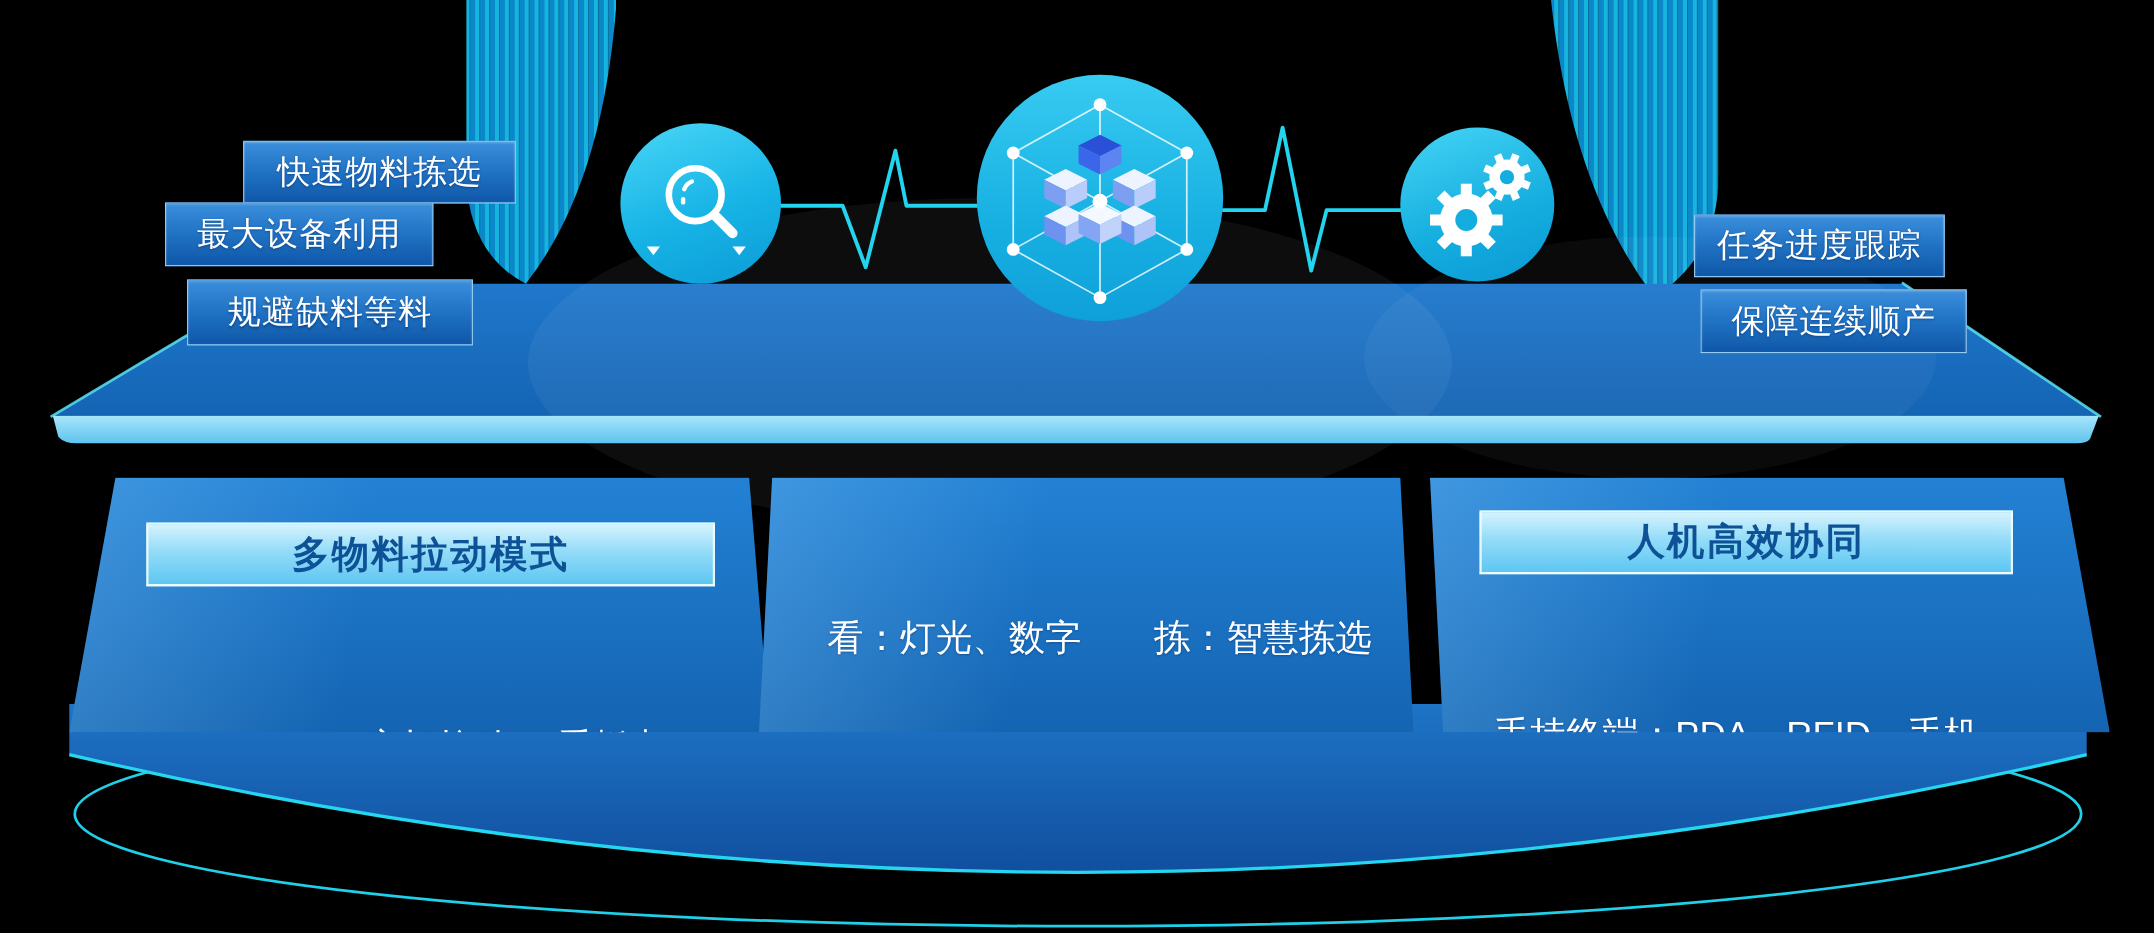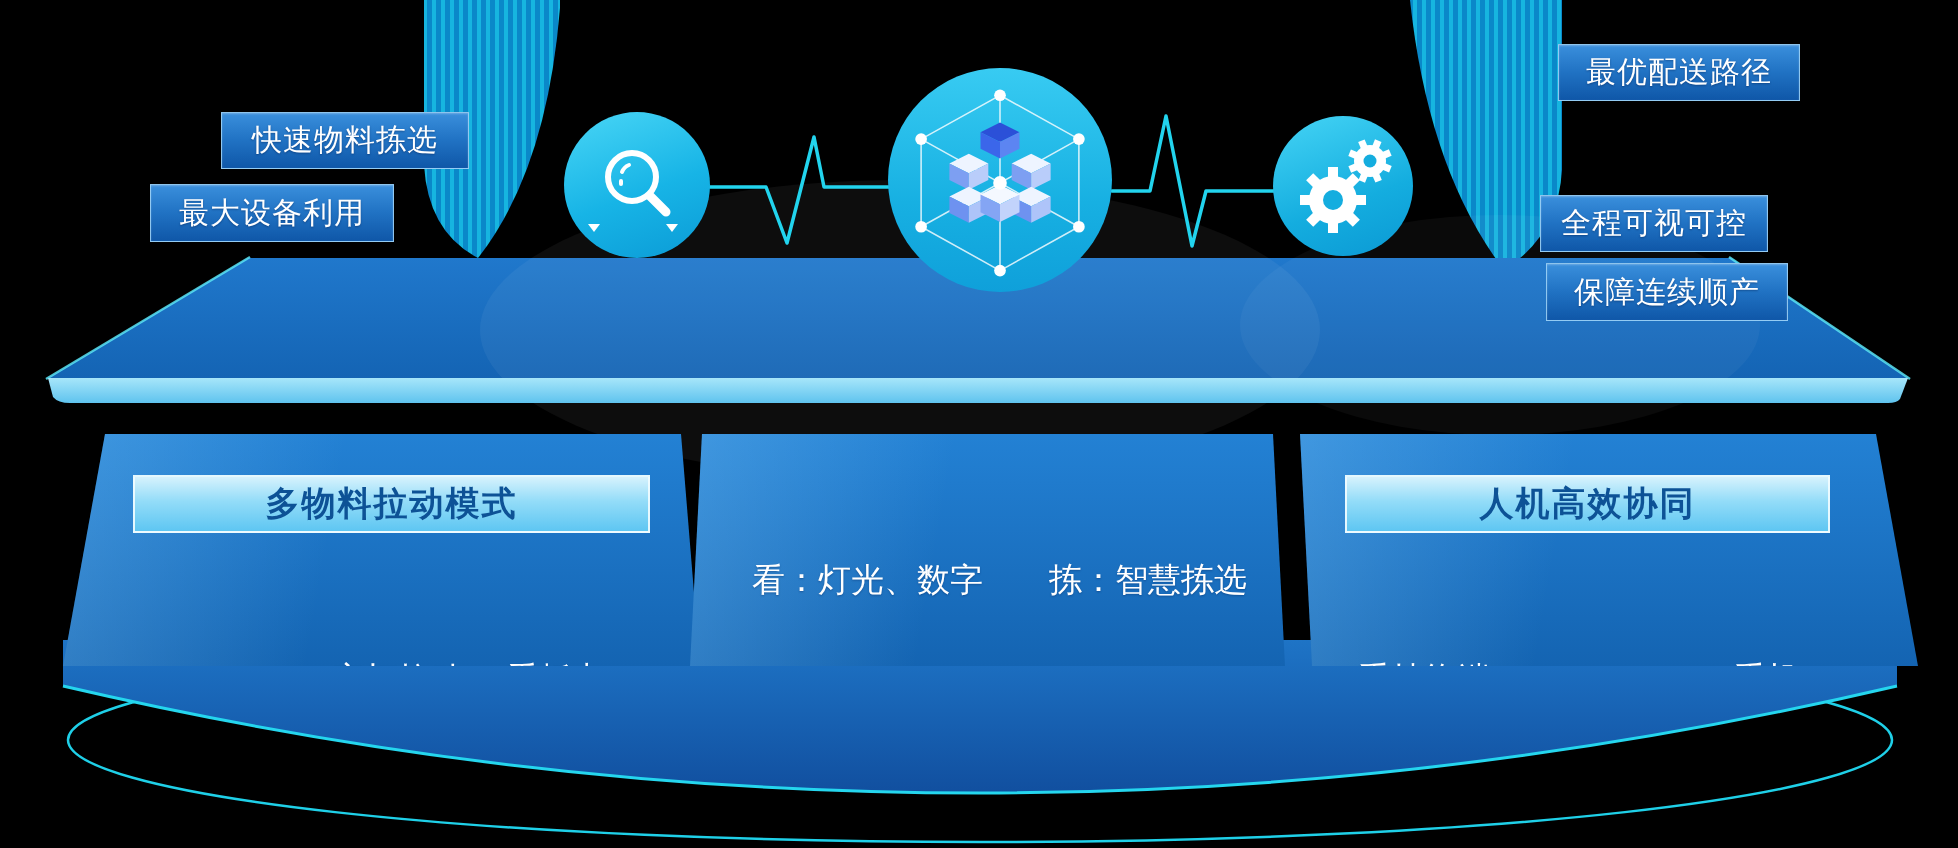--- a/index.html
+++ b/index.html
@@ -75,25 +75,25 @@
     <ellipse cx="900" cy="330" rx="420" ry="150" fill="#ffffff" opacity="0.05"></ellipse>
     <ellipse cx="1500" cy="325" rx="260" ry="110" fill="#ffffff" opacity="0.04"></ellipse>
     <path d="M250,257 L46,379" stroke="#5ae4f5" stroke-width="2.5" opacity="0.85"></path>
     <path d="M1729,257 L1910,379" stroke="#5ae4f5" stroke-width="2.5" opacity="0.85"></path>
     <path d="M48,378 L1908,378 L1900,399 Q1897,403 1888,403 L70,403 Q58,403 53,397 Z" fill="url(#band)"></path>
 
     <path d="M710,187 H766 L787,243 L814,137 L824,187 H889" fill="none" stroke="#22d4ee" stroke-width="3.5" stroke-linejoin="round" stroke-linecap="round"></path>
     <path d="M1112,191 H1150 L1166,116 L1192,246 L1206,191 H1274" fill="none" stroke="#22d4ee" stroke-width="3.5" stroke-linejoin="round" stroke-linecap="round"></path>
   </svg>
 
-  <div class="benefit" style="left:221px;top:112px;width:246px;height:55px;text-align:center;">快速物料拣选</div>
+  <div class="benefit" style="left:221px;top:128px;width:246px;height:55px;text-align:center;">快速物料拣选</div>
   <div class="benefit" style="left:150px;top:184px;width:242px;height:56px;">最大设备利用</div>
-
-  <div class="benefit" style="left:1558px;top:44px;width:240px;height:55px;">最优配送路径</div>
-  <div class="benefit" style="left:1540px;top:195px;width:226px;height:55px;">全程可视可控</div>
+  <div class="benefit" style="left:170px;top:254px;width:258px;height:58px;">规避缺料等料</div>
+
+  <div class="benefit" style="left:1540px;top:195px;width:226px;height:55px;">任务进度跟踪</div>
   <div class="benefit" style="left:1546px;top:263px;width:240px;height:56px;text-align:right;">保障连续顺产</div>
 
   <div class="circle c-search">
     <svg width="90" height="90" viewBox="0 0 90 90">
       <circle cx="40" cy="37" r="24" fill="none" stroke="#fff" stroke-width="6"></circle>
       <path d="M30,32 a12,12 0 0 1 7,-7" fill="none" stroke="#fff" stroke-width="4" stroke-linecap="round"></path>
       <line x1="29" y1="41" x2="29" y2="44" stroke="#fff" stroke-width="4" stroke-linecap="round"></line>
       <line x1="58" y1="56" x2="74" y2="72" stroke="#fff" stroke-width="9" stroke-linecap="round"></line>
     </svg>
     <span class="tri" style="left:24px;top:112px;"></span>
@@ -203,21 +203,21 @@
 
   <div class="panel" style="left:690px;width:595px;clip-path:polygon(12px 0,583px 0,595px 232px,0 232px);">
     <div class="panel-body" style="padding-left:62px;">
       <div class="line">看：灯光、数字　　拣：智慧拣选</div>
       <div class="line">按：确认完成按钮　听：完成蜂鸣</div>
       
     </div>
   </div>
 
   <div class="panel" style="left:1300px;width:618px;clip-path:polygon(0 0,576px 0,618px 232px,12px 232px);">
-    <div class="panel-header" style="margin:41px 88px 0 45px;">人机高效协同</div>
+    <div class="panel-header" style="margin:30px 88px 0 45px;">人机高效协同</div>
     <div class="panel-body" style="padding-left:58px;">
       <div class="line">手持终端：PDA、RFID、手机</div>
       <div class="line">车载终端：AGV、叉车</div>
       
     </div>
   </div>
 
 </div>
 
 </body></html>

